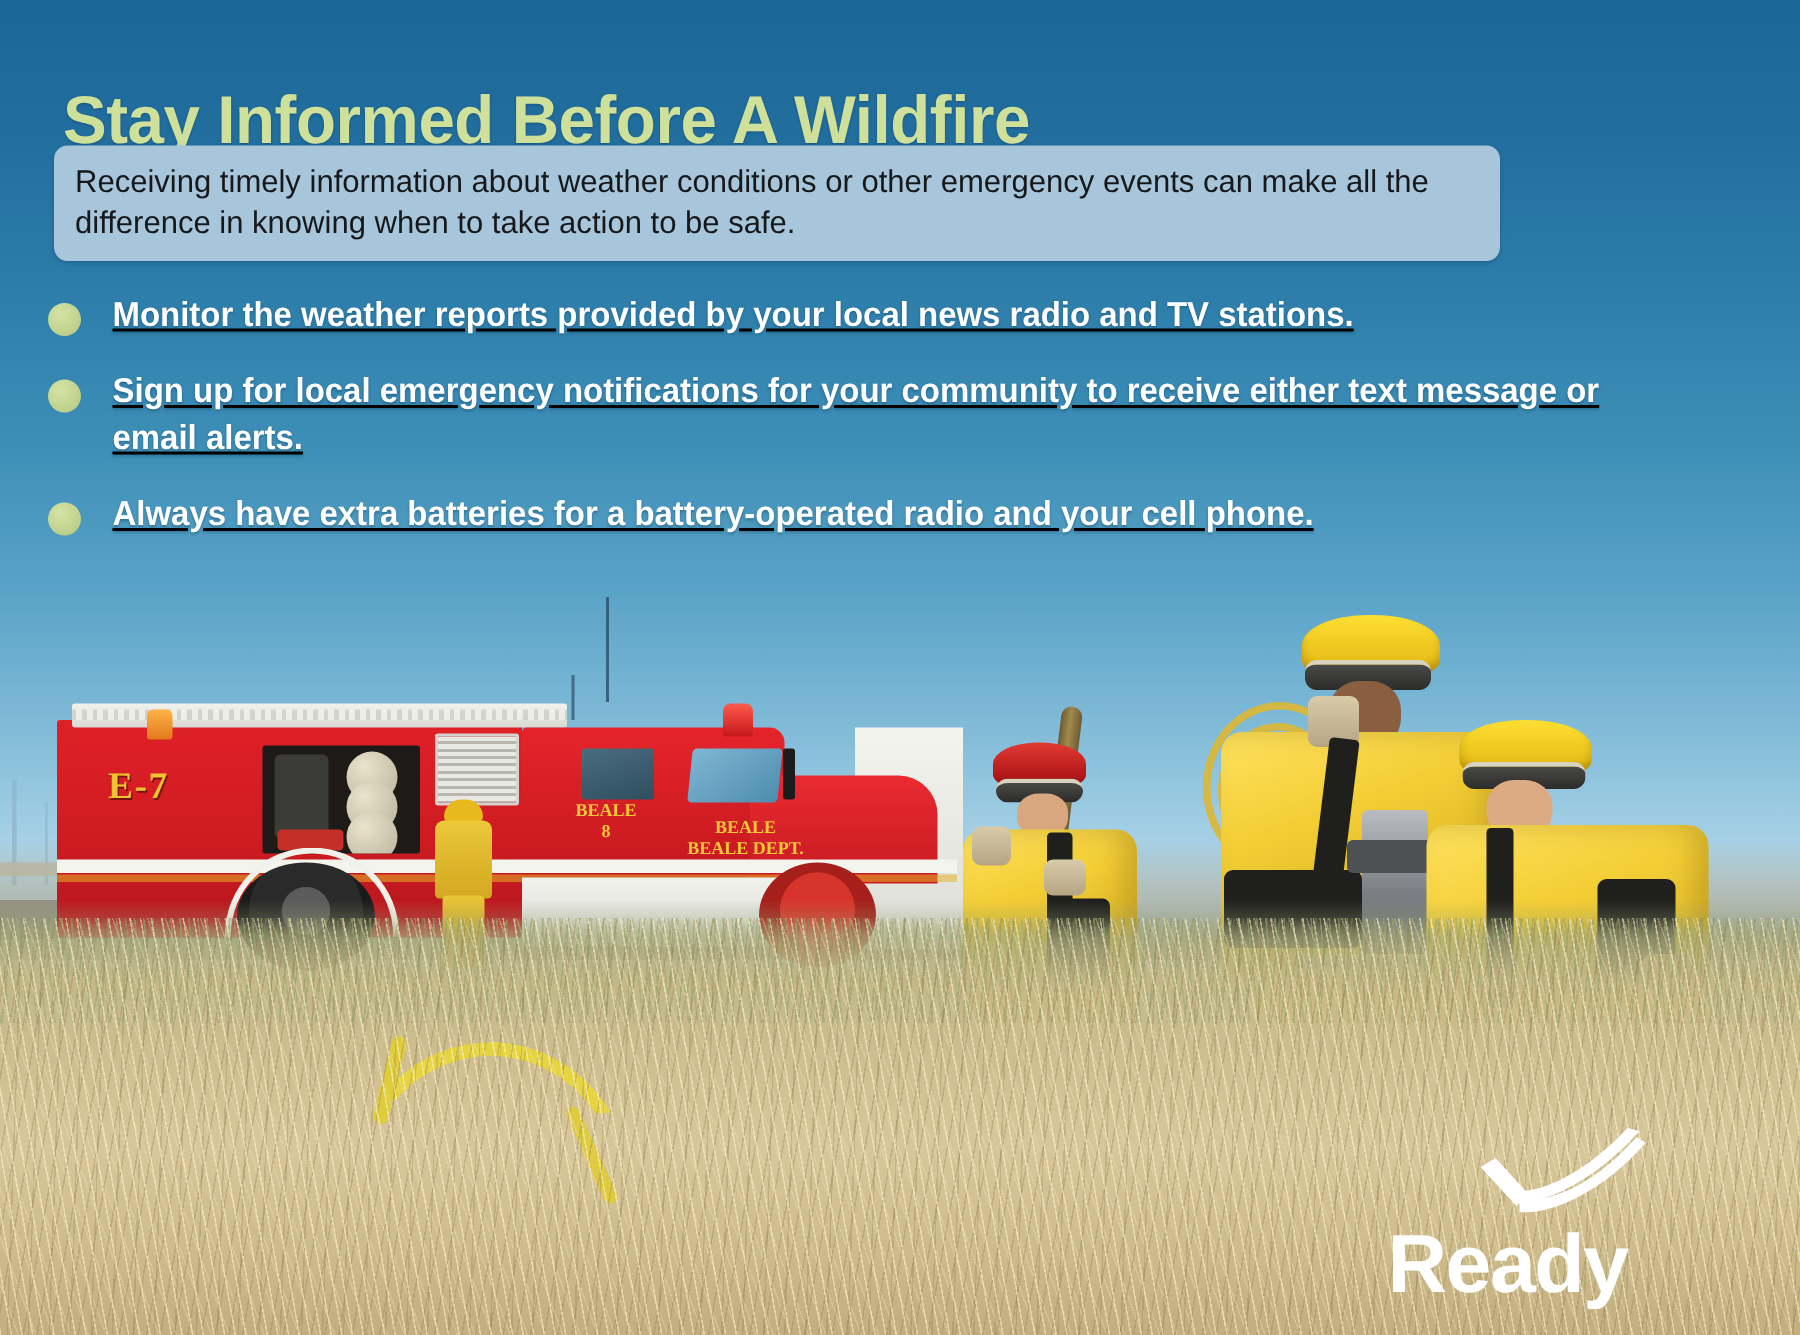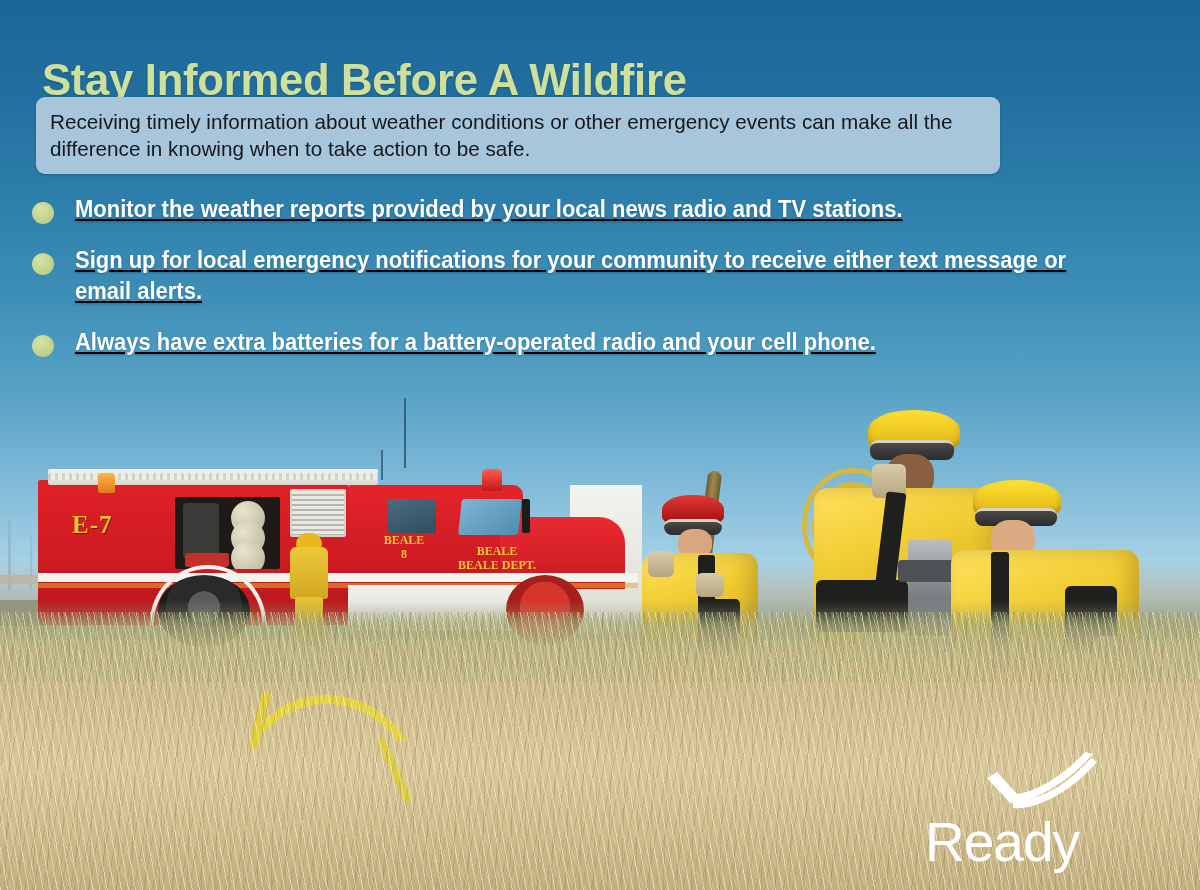--- a/index.html
+++ b/index.html
@@ -434,21 +434,21 @@
   
   .ready-logo {
     position: absolute;
     left: 925px; top: 752px;
     width: 180px; height: 120px;
   }
   .ready-word {
     position: absolute;
     left: 0; bottom: 2px;
     font-size: 55px;
-    font-weight: normal;
+    font-weight: bold;
     color: #ffffff;
     letter-spacing: -1px;
     line-height: 55px;
   }
   .ready-swoosh { position: absolute; left: 58px; top: 0px; }
 </style>
 </head>
 <body>
 
 <div id="poster">

